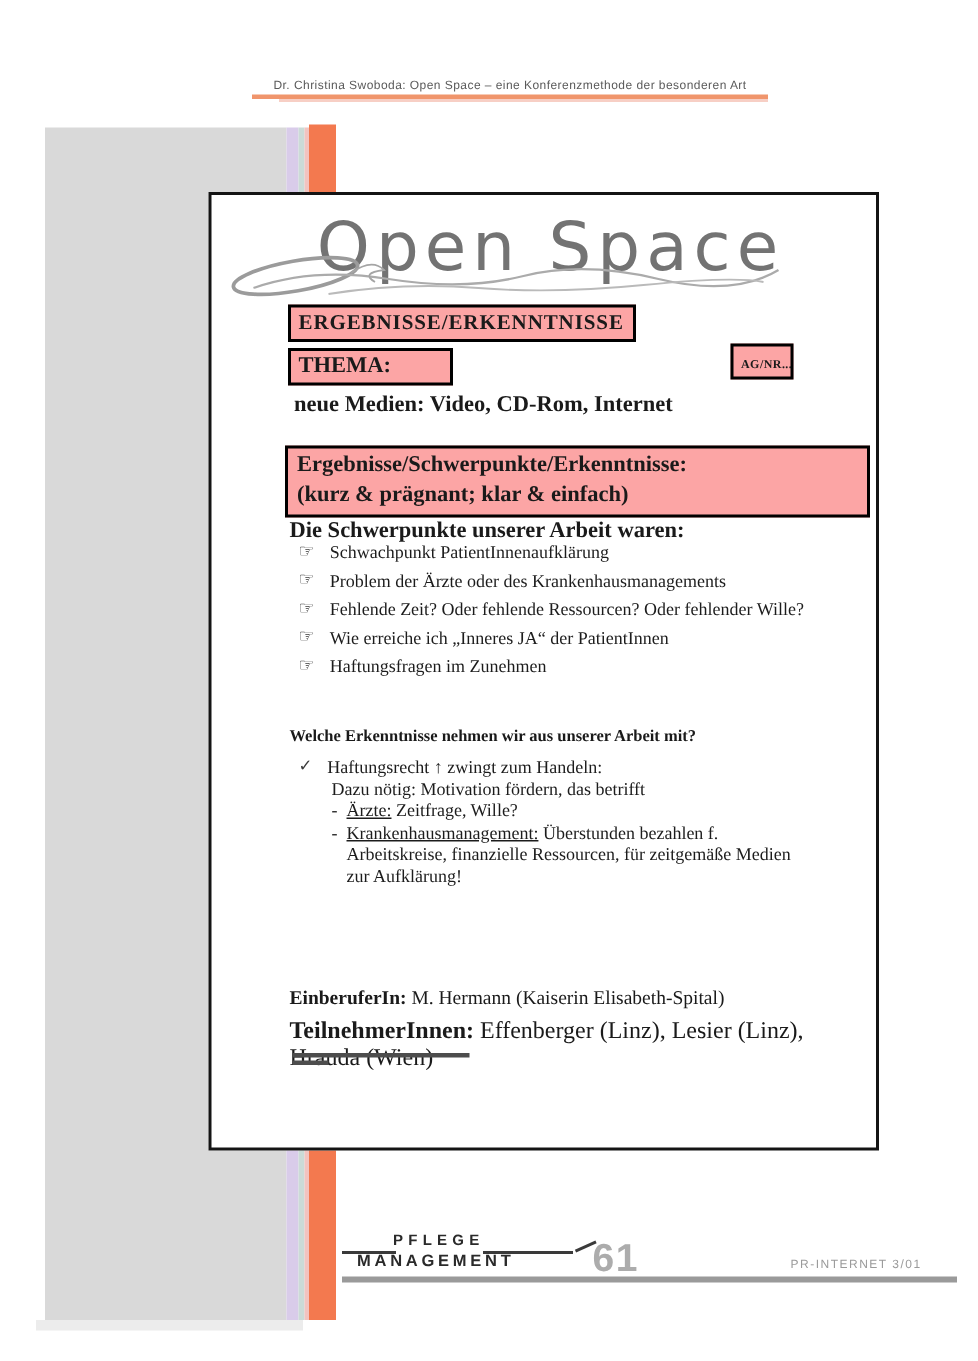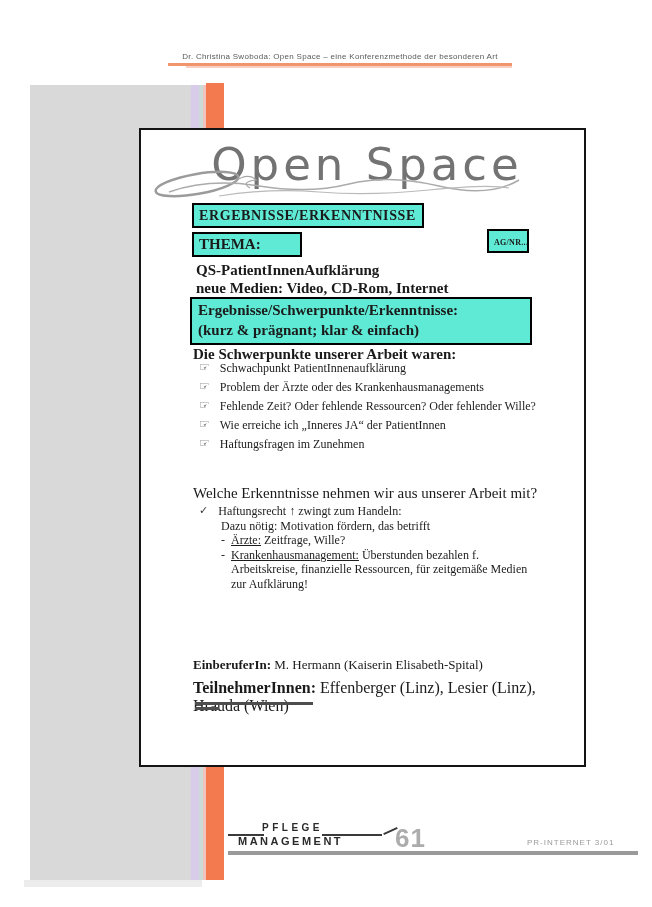--- a/index.html
+++ b/index.html
@@ -22,37 +22,37 @@
   .strip-org{left:206px;top:83px;width:18px;height:797px;background:#F3794F;}
 
   
   .page{left:139px;top:128px;width:443px;height:635px;background:#fff;border:2px solid #141414;z-index:2;}
   .page .abs{position:absolute;}
 
   .doc-title{left:36px;top:8px;width:380px;text-align:center;
              font-family:"DejaVu Sans",sans-serif;font-size:45px;letter-spacing:4px;color:#737373;}
   .scribble{left:8px;top:28px;}
 
-  .bx{border:2px solid #000;box-sizing:border-box;background:#5eead4;}
+  .bx{border:2px solid #000;box-sizing:border-box;background:#fca5a5;}
   .bx-res{left:51px;top:73px;width:232px;height:25px;font-weight:bold;font-size:14px;
           letter-spacing:.6px;padding:3px 0 0 5px;}
   .bx-thema{left:51px;top:102px;width:110px;height:25px;font-weight:bold;font-size:15px;padding:2px 0 15px 5px;}
   .bx-ag{left:346px;top:99px;width:42px;height:24px;font-weight:bold;font-size:8px;
          letter-spacing:.3px;padding:7px 0 0 5px;}
 
   .topic{left:55px;top:131px;font-size:15px;font-weight:bold;line-height:18px;}
 
-  .bx-sum{left:49px;top:167px;width:342px;font-size:15px;font-weight:bold;line-height:20px;padding:1px 6px 3px 6px;}
+  .bx-sum{left:49px;top:167px;width:390px;font-size:15px;font-weight:bold;line-height:20px;padding:1px 6px 3px 6px;}
 
   .h-focus{left:52px;top:216px;font-size:15px;font-weight:bold;}
   .flist{left:58px;top:231px;width:370px;font-size:12px;color:#1c1c1c;}
   .flist .row{display:flex;gap:10px;height:19px;align-items:flex-start;}
   .bul{font-family:"DejaVu Sans",sans-serif;font-size:12px;color:#3a3a3a;line-height:13px;}
 
-  .h-ins{left:52px;top:355px;font-size:15px;font-weight:normal;}
+  .h-ins{left:52px;top:355px;font-size:11px;font-weight:bold;}
   .ins{left:58px;top:374px;width:345px;font-size:12px;line-height:14.5px;color:#1c1c1c;}
   .ck{display:flex;gap:10px;}
   .ck .bul{font-size:11px;}
   .sub{margin-left:22px;}
   .dash{display:flex;gap:6px;margin-left:22px;width:316px;}
   .term{text-decoration:underline;}
 
   .einb{left:52px;top:527px;font-size:13px;}
   .teil{left:52px;top:549px;font-size:16px;}
   .blab{font-weight:bold;}
@@ -108,21 +108,20 @@
 
     <div class="abs bx bx-thema">
       <span>THEMA:</span>
     </div>
 
     <div class="abs bx bx-ag">
       <span>AG/NR...</span>
     </div>
 
     <div class="abs topic">
-      <div>QS-PatientInnenAufklärung</div>
       <div>neue Medien: Video, CD-Rom, Internet</div>
     </div>
 
     <div class="abs bx bx-sum">
       <div>Ergebnisse/Schwerpunkte/Erkenntnisse:</div>
       <div>(kurz &amp; prägnant; klar &amp; einfach)</div>
     </div>
 
     <div class="abs h-focus">Die Schwerpunkte unserer Arbeit waren:</div>
 

